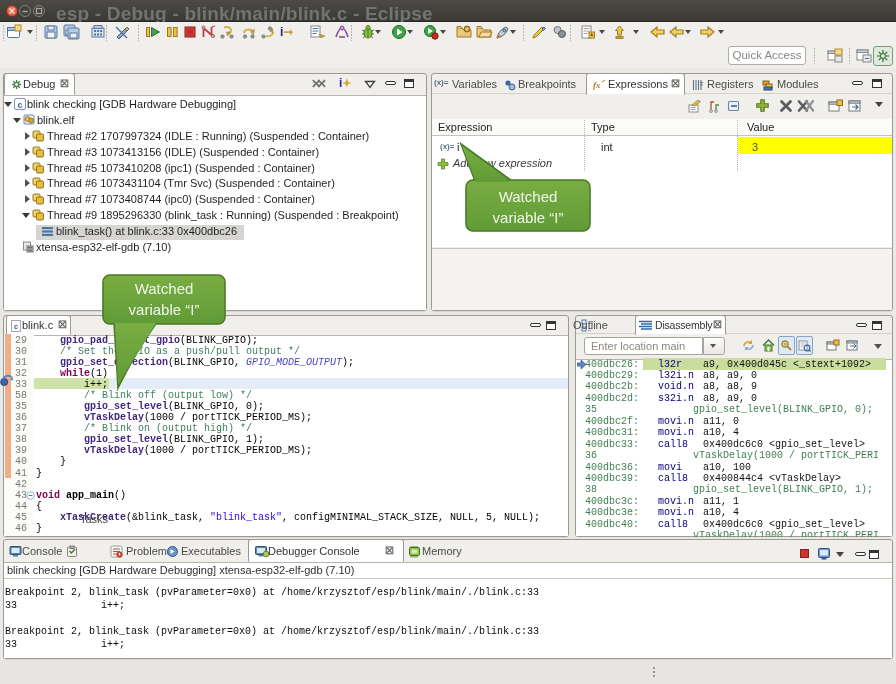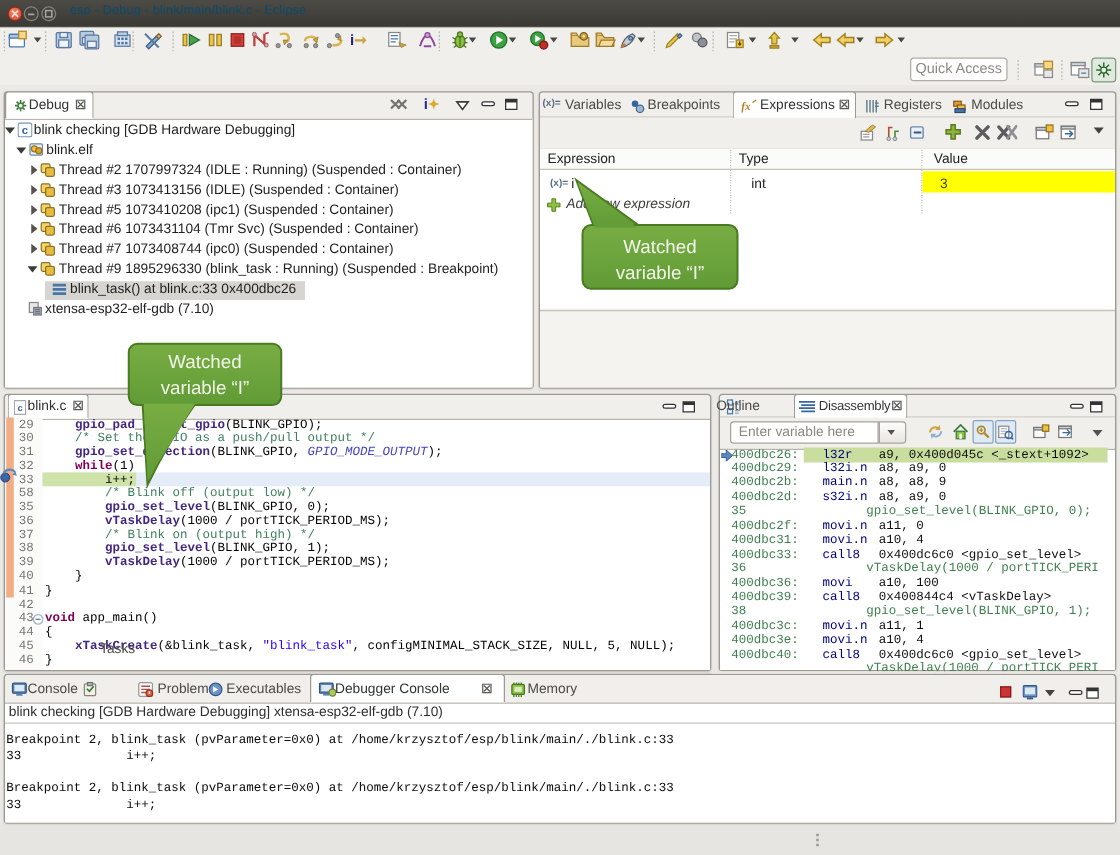--- a/index.html
+++ b/index.html
@@ -1,40 +1,40 @@
 <!DOCTYPE html>
 <html><head><meta charset="utf-8"><style>
 *{box-sizing:border-box;margin:0;padding:0}
 html,body{width:896px;height:684px;overflow:hidden}
 body{position:relative;background:#ebe9e5;font-family:"Liberation Sans",sans-serif;font-size:11px;color:#2b2b2b}
 .abs{position:absolute}
 .titlebar{position:absolute;left:0;top:0;width:896px;height:22px;background:linear-gradient(#4c4b46,#3a3934);border-bottom:1px solid #2a2926}
 .wbtn{position:absolute;border-radius:50%;width:12px;height:12px;top:5px}
-.title{position:absolute;left:56px;top:3px;color:#0c4a6e;font-weight:normal;font-size:10px;letter-spacing:.2px}
+.title{position:absolute;left:56px;top:3px;color:#737373;font-weight:bold;font-size:19px;letter-spacing:.2px}
 .toolbar{position:absolute;left:0;top:22px;width:896px;height:23px;background:#f0efec}
 .tb2{position:absolute;left:0;top:45px;width:896px;height:23px;background:#f0efec}
 .sep{position:absolute;width:1px;top:25px;height:16px;background-image:linear-gradient(#b9b5ae 60%,transparent 60%);background-size:1px 3px}
 .panel{position:absolute;border:1px solid #9e9992;border-radius:3px;background:#f0efeb;box-shadow:0 1px 1px rgba(0,0,0,.08)}
 .pcontent{position:absolute;background:#fff;left:0;right:0;bottom:0;border-top:1px solid #b8b4ad}
 .atab{position:absolute;background:#fff;border:1px solid #9e9992;border-bottom:1px solid #fff;border-radius:3px 3px 0 0;font-weight:bold}
 .tabtxt{font-size:11px;color:#333;white-space:nowrap}
 .itabtxt{font-size:11px;color:#4a4a46;white-space:nowrap}
 .tx{position:absolute;white-space:pre}
 .mono{font-family:"Liberation Mono",monospace;font-size:10px}
 .tree{font-size:11px;color:#1f1f1f}
 .min{position:absolute;width:11px;height:4px;border:1.3px solid #333;background:#fff;border-radius:2px}
 .max{position:absolute;width:10px;height:9px;border:1px solid #333;background:#fff;border-top-width:3px}
 .dn{position:absolute;width:0;height:0;border-left:4px solid transparent;border-right:4px solid transparent;border-top:5px solid #3c3c38}
 .xx{color:#5a5a56;font-size:10px;font-weight:bold}
 .comment{color:#3f7f5f}
 .kw{color:#7f0055;font-weight:bold}
 .fn{color:#43267f;font-weight:bold}
 .mac{color:#4444c4;font-style:italic}
 .str{color:#2a00ff}
-.fnb{font-weight:normal}
+.fnb{font-weight:bold}
 .addr{color:#3f7f4f}
 .instr{color:#000080}
 </style></head>
 <body>
 
 <div class="titlebar"></div>
 <div class="wbtn" style="left:6px;background:radial-gradient(circle at 40% 35%,#ef8063,#d9472e);border:1px solid #8e2c1a"></div>
 <svg class="abs" style="left:6px;top:5px" width="12" height="12" viewBox="0 0 12 12">
     <path d="M3.5 3.5l5 5M8.5 3.5l-5 5" stroke="#f8e0d8" stroke-width="1.4"></path>
   </svg>
@@ -507,21 +507,21 @@
   <svg class="abs" style="left:639px;top:320px" width="13" height="12" viewBox="0 0 13 12">
       <g stroke="#3465a4" stroke-width="1.4">
         <path d="M0 1.5h13M2 4h11M0 6.5h13M2 9h11"></path>
       </g>
     </svg>
   <div class="tx tabtxt" style="left:655px;top:319px;font-size:10.5px;letter-spacing:-.2px">Disassembly</div>
   <div class="tx xx" style="left:713px;top:319px">☒</div>
   <div class="min" style="left:856px;top:323px"></div>
   <div class="max" style="left:872px;top:321px"></div>
 
-  <div class="abs" style="left:584px;top:337px;width:119px;height:18px;background:#fff;border:1px solid #a8a49c;border-radius:3px 0 0 3px;color:#8c8880;font-size:11px;line-height:16px;padding-left:6px;overflow:hidden;white-space:nowrap">Enter variable here</div>
+  <div class="abs" style="left:584px;top:337px;width:119px;height:18px;background:#fff;border:1px solid #a8a49c;border-radius:3px 0 0 3px;color:#8c8880;font-size:11px;line-height:16px;padding-left:6px;overflow:hidden;white-space:nowrap">Enter location main</div>
   <div class="abs" style="left:703px;top:337px;width:22px;height:18px;background:linear-gradient(#fdfdfc,#e8e6e2);border:1px solid #a8a49c;border-radius:0 3px 3px 0"></div>
   <div class="dn" style="left:710px;top:344px;border-top-color:#55524e;border-left-width:3.5px;border-right-width:3.5px;border-top-width:4px"></div>
   <svg class="abs" style="left:742px;top:339px" width="13" height="13" viewBox="0 0 13 13">
       <path d="M2 7a4.5 4.5 0 0 1 8-2.5" fill="none" stroke="#caa53f" stroke-width="1.6"></path>
       <path d="M10 1v4H6z" fill="#caa53f"></path>
       <path d="M11 6a4.5 4.5 0 0 1-8 2.5" fill="none" stroke="#8cb0d0" stroke-width="1.6"></path>
       <path d="M3 12V8h4z" fill="#8cb0d0"></path>
     </svg>
   <svg class="abs" style="left:762px;top:339px" width="13" height="13" viewBox="0 0 13 13">
       <path d="M1 6.5L6.5 1 12 6.5" fill="none" stroke="#3a7a3a" stroke-width="1.4"></path>
@@ -556,21 +556,21 @@
   <svg class="abs" style="left:577px;top:360px" width="9" height="9" viewBox="0 0 9 9">
       <path d="M0 3h4V0l5 4.5L4 9V6H0z" fill="#5c88c0" stroke="#2c5088" stroke-width=".7"></path>
     </svg>
   <div class="tx mono addr" style="left:585px;top:358.5px">400dbc26:</div>
   <div class="tx mono instr" style="left:658px;top:358.5px">l32r</div>
   <div class="tx mono" style="left:703px;top:358.5px;color:#101010">a9, 0x400d045c &lt;_stext+1092&gt;</div>
   <div class="tx mono addr" style="left:585px;top:369.9px">400dbc29:</div>
   <div class="tx mono instr" style="left:658px;top:369.9px">l32i.n</div>
   <div class="tx mono" style="left:703px;top:369.9px;color:#101010">a8, a9, 0</div>
   <div class="tx mono addr" style="left:585px;top:381.4px">400dbc2b:</div>
-  <div class="tx mono instr" style="left:658px;top:381.4px">main.n</div>
+  <div class="tx mono instr" style="left:658px;top:381.4px">void.n</div>
   <div class="tx mono" style="left:703px;top:381.4px;color:#101010">a8, a8, 9</div>
   <div class="tx mono addr" style="left:585px;top:392.9px">400dbc2d:</div>
   <div class="tx mono instr" style="left:658px;top:392.9px">s32i.n</div>
   <div class="tx mono" style="left:703px;top:392.9px;color:#101010">a8, a9, 0</div>
   <div class="tx mono addr" style="left:585px;top:404.3px">35</div>
   <div class="tx mono addr" style="left:693px;top:404.3px">gpio_set_level(BLINK_GPIO, 0);</div>
   <div class="tx mono addr" style="left:585px;top:415.8px">400dbc2f:</div>
   <div class="tx mono instr" style="left:658px;top:415.8px">movi.n</div>
   <div class="tx mono" style="left:703px;top:415.8px;color:#101010">a11, 0</div>
   <div class="tx mono addr" style="left:585px;top:427.2px">400dbc31:</div>

